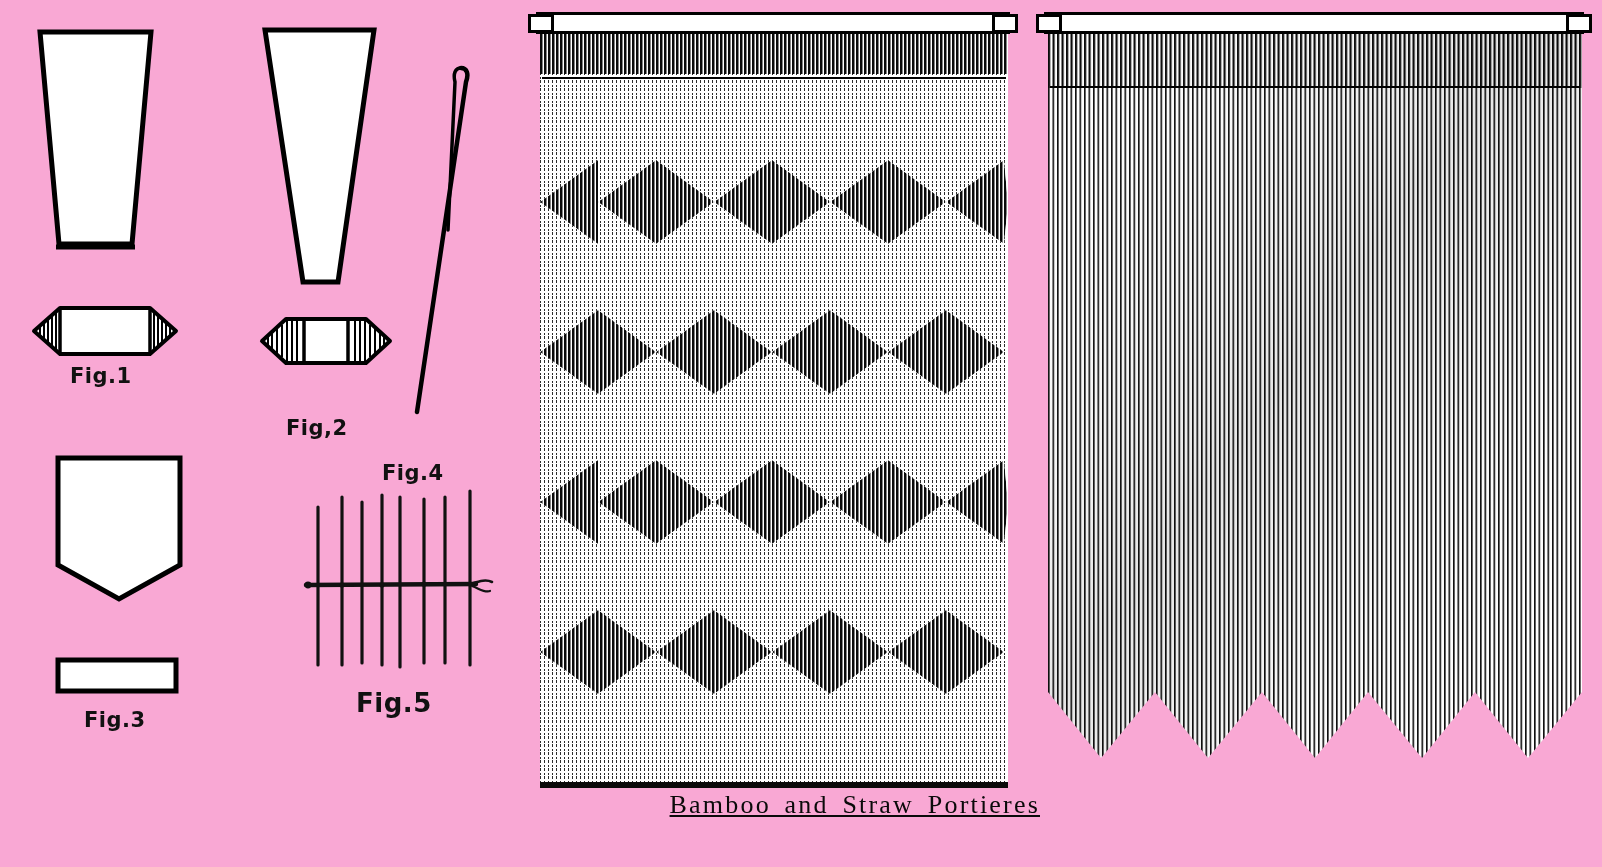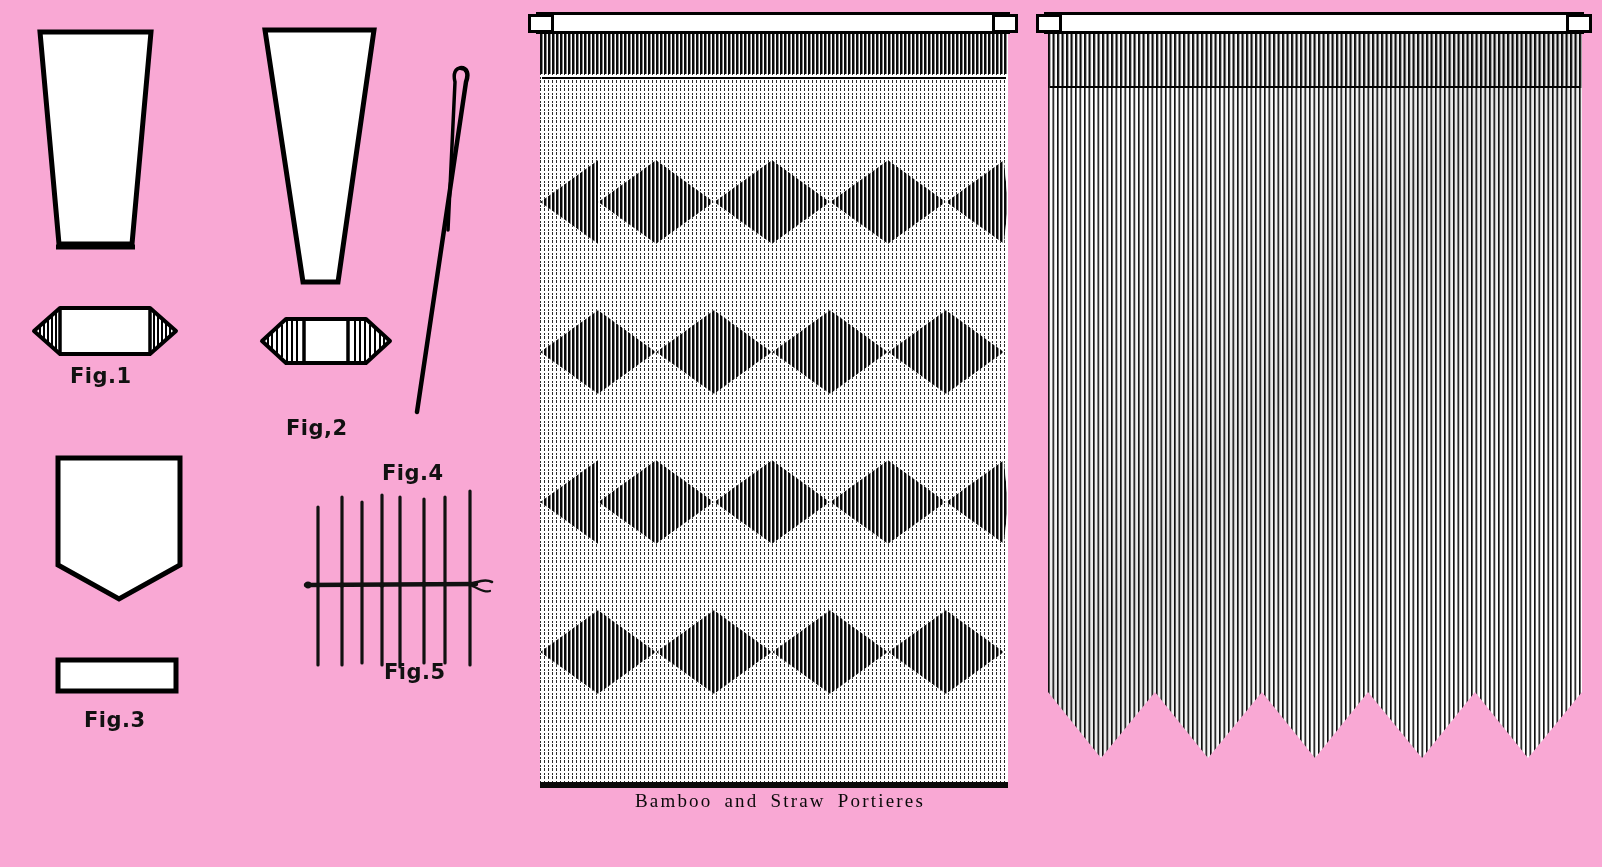--- a/index.html
+++ b/index.html
@@ -32,26 +32,27 @@
     white-space: nowrap;
     -webkit-font-smoothing: none;
   }
 
   
   #caption {
     position: absolute;
     left: 520px;
     top: 790px;
     width: 520px;
-    text-align: center;
+    text-align: right;
     font-family: "Liberation Serif", serif;
-    font-size: 19px;
+    font-size: 26px;
     letter-spacing: 2.2px;
     color: #0a0a0a;
     word-spacing: 5px;
+    text-decoration: underline;
   }
 
   
   .portiere { position: absolute; }
   .rod {
     position: absolute;
     box-sizing: border-box;
     border: 3px solid #000;
     background: #fff;
     z-index: 5;
@@ -172,21 +173,21 @@
     <path d="M170,99 C180,96 186,94 192,97" stroke="#111" stroke-width="2.6" fill="none" stroke-linecap="round"></path>
     <path d="M172,101 C180,104 185,108 190,106" stroke="#111" stroke-width="2.2" fill="none" stroke-linecap="round"></path>
     <g fill="#111">
       <circle cx="8" cy="100" r="3.4"></circle>
       <circle cx="42" cy="100" r="2.6"></circle>
       <circle cx="82" cy="100" r="2.6"></circle>
       <circle cx="124" cy="99" r="2.6"></circle>
     </g>
   </svg>
 
-  <div class="fig-label" style="left:356px; top:660px; font-size:21px;margin-left:28px;">
+  <div class="fig-label" style="left:356px; top:688px; font-size:26px;">
     <span>Fig.5</span>
   </div>
 
   <div class="portiere" style="left:528px; top:8px; width:490px; height:782px;">
     <div class="rod" style="left:8px; top:4px; width:474px; height:22px;"></div>
     <div class="rod-cap" style="left:0px; top:6px; width:26px; height:19px;"></div>
     <div class="rod-cap" style="left:464px; top:6px; width:26px; height:19px;"></div>
     <div class="hline" style="left:14px; top:69px; width:464px;"></div>
     <svg class="strand-field" style="left:12px; top:24px; width:468px; height:756px;" viewBox="0 0 468 756" preserveAspectRatio="none">
       <defs>

